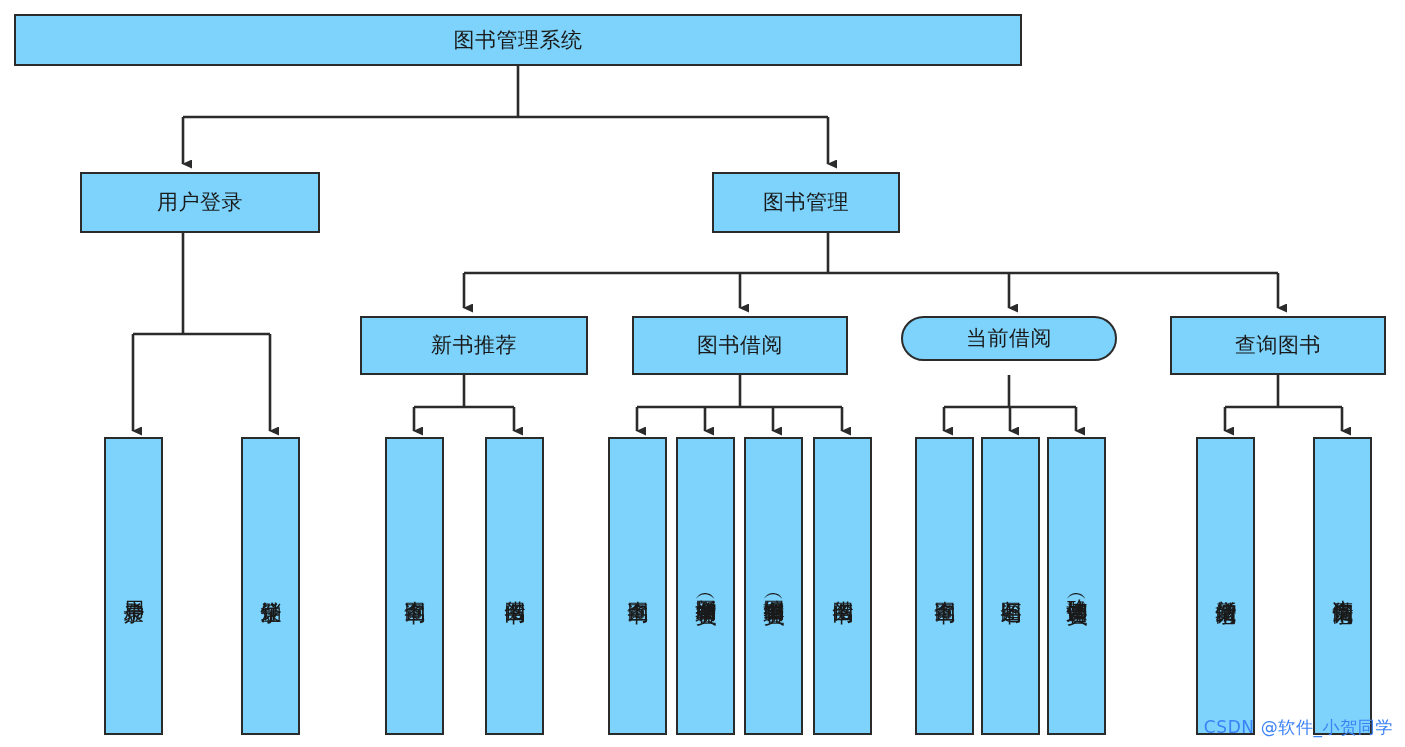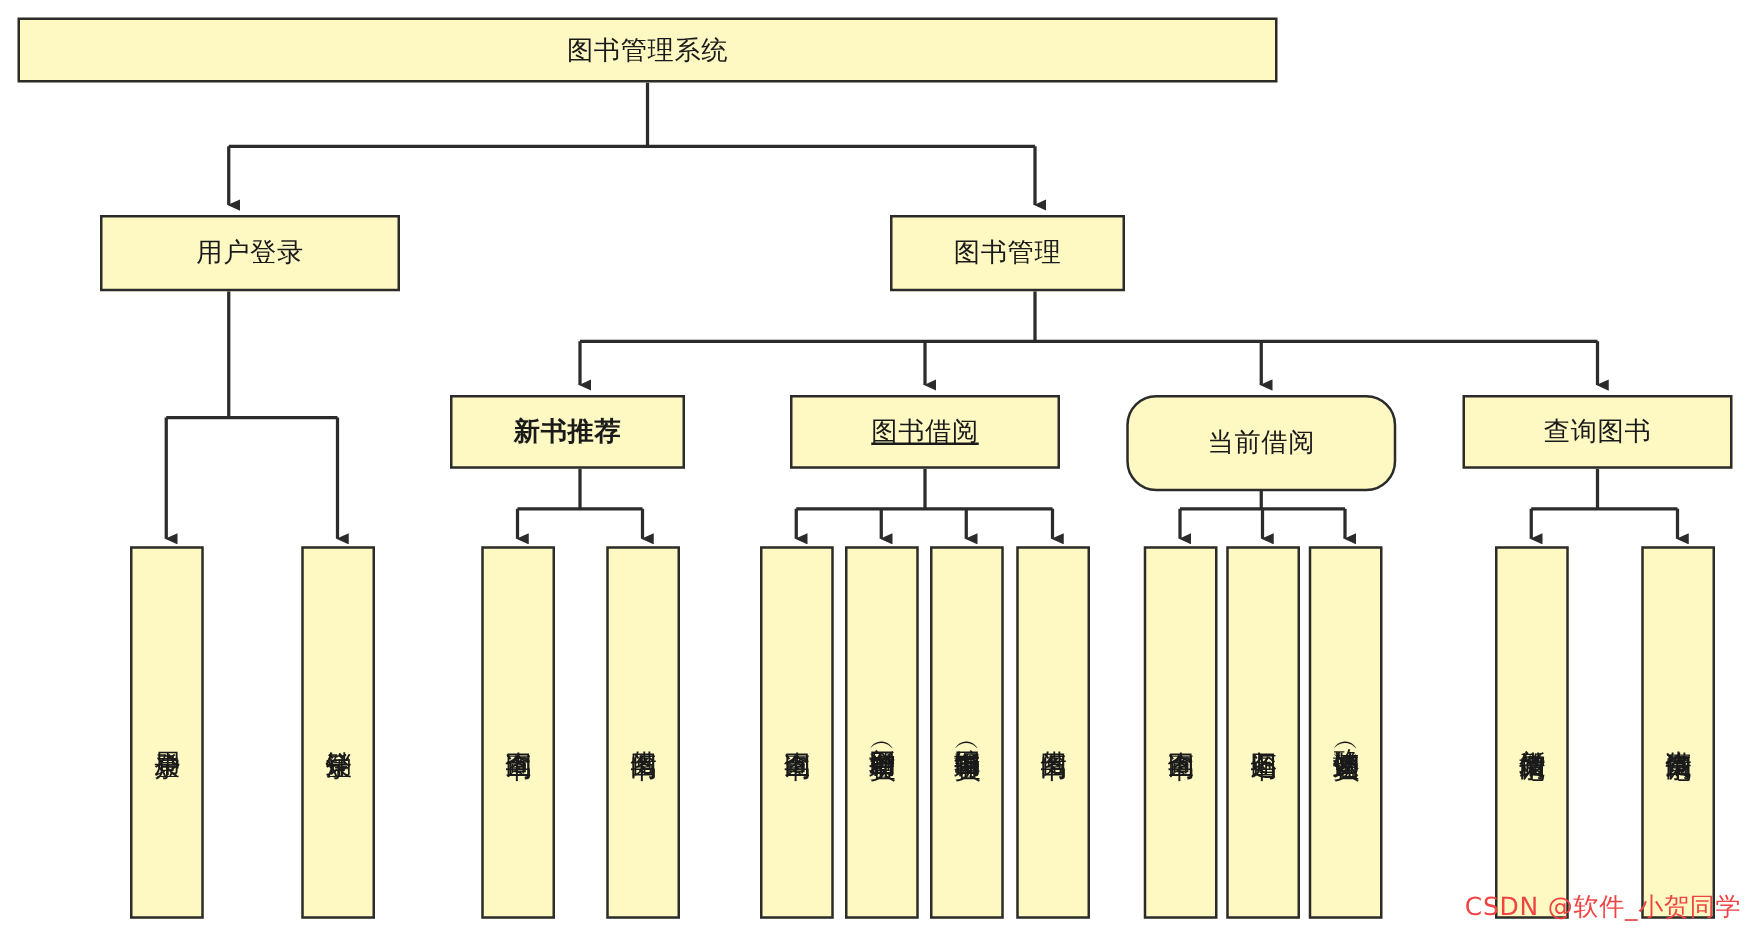--- a/index.html
+++ b/index.html
@@ -23,21 +23,21 @@
     position: absolute;
     left: 0;
     top: 0;
     width: 1405px;
     height: 747px;
     pointer-events: none;
   }
   .node {
     position: absolute;
     box-sizing: border-box;
-    background: #fef9c3;
+    background: #7dd3fc;
     border: 2px solid #2b2b2b;
     display: flex;
     align-items: center;
     justify-content: center;
     z-index: 2;
   }
   .node .node-label {
     font-size: 21px;
     line-height: 1.15;
     letter-spacing: 0.5px;
@@ -55,22 +55,22 @@
     line-height: 1.38;
     letter-spacing: 1px;
     white-space: normal;
     text-align: center;
     max-height: 280px;
   }
   #watermark {
     position: absolute;
     right: 12px;
     bottom: 8px;
-    font-size: 20px;
-    color: #ef4444;
+    font-size: 17px;
+    color: #3b82f6;
     letter-spacing: 0.6px;
     z-index: 3;
     white-space: nowrap;
   }
 </style>
 </head>
 <body>
 
 <div id="diagram-root">
 
@@ -128,27 +128,27 @@
     <span class="node-label">图书管理系统</span>
   </div>
 
   <div class="node" style="left:80px; top:172px; width:240px; height:61px;">
     <span class="node-label">用户登录</span>
   </div>
   <div class="node" style="left:712px; top:172px; width:188px; height:61px;">
     <span class="node-label">图书管理</span>
   </div>
 
-  <div class="node" style="left:360px; top:316px; width:188px; height:59px;font-weight:bold;">
+  <div class="node" style="left:360px; top:316px; width:228px; height:59px;">
     <span class="node-label">新书推荐</span>
   </div>
-  <div class="node" style="left:632px; top:316px; width:216px; height:59px;text-decoration:underline;">
+  <div class="node" style="left:632px; top:316px; width:216px; height:59px;">
     <span class="node-label">图书借阅</span>
   </div>
-  <div class="node" style="left:901px; top:316px; width:216px; height:77px;border-radius:24px;">
+  <div class="node" style="left:901px; top:316px; width:216px; height:45px;border-radius:24px;">
     <span class="node-label">当前借阅</span>
   </div>
   <div class="node" style="left:1170px; top:316px; width:216px; height:59px;">
     <span class="node-label">查询图书</span>
   </div>
 
   <div class="node vertical" style="left:104px; top:437px; width:59px; height:298px;">
     <span class="node-label">用户登录</span>
   </div>
   <div class="node vertical" style="left:241px; top:437px; width:59px; height:298px;">

